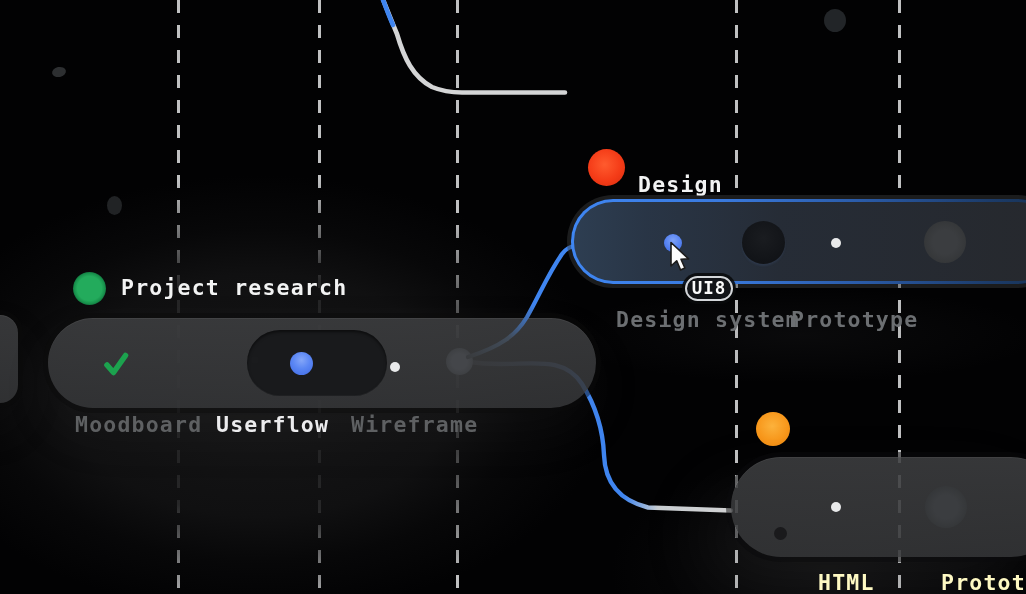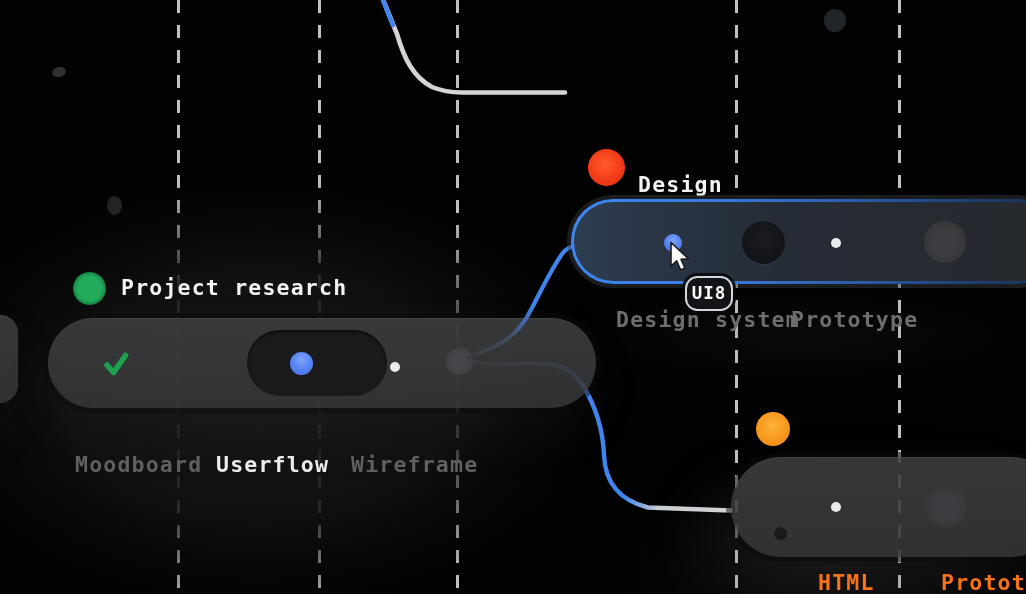--- a/index.html
+++ b/index.html
@@ -69,32 +69,32 @@
   .status-dot{position:absolute;border-radius:50%;}
   .status-green{left:73px;top:272px;width:33px;height:33px;
     background:radial-gradient(circle,#23ab5c 0 52%,#18914c 65%,#0b4a2a 82%,#0c3a22 100%);}
   .status-red{left:588px;top:149px;width:37px;height:37px;
     background:radial-gradient(circle at 45% 42%,#ff5b2e 0%,#f43b17 55%,#e23212 82%,#cf2d10 100%);}
   .status-orange{left:756px;top:412px;width:34px;height:34px;
     background:radial-gradient(circle at 48% 42%,#fcb23c 0%,#f8981c 55%,#ef8a10 85%,#e07f0c 100%);}
 
   .title{position:absolute;color:#f2f3f3;font-size:21.5px;font-weight:700;letter-spacing:1.2px;white-space:nowrap;}
   .steplabel{position:absolute;font-size:21.5px;font-weight:700;letter-spacing:1.2px;white-space:nowrap;}
-  .lbl-research{color:#5e6062;top:452px;}
+  .lbl-research{color:#5e6062;top:412px;}
   .lbl-active{color:#ececee;}
   .lbl-design{color:#6c6f72;top:307px;}
-  .lbl-dev{color:#f97316;top:570px;}
+  .lbl-dev{color:#fef9c3;top:570px;}
 
   .deco{position:absolute;border-radius:50%;}
   .deco1{left:52px;top:67px;width:14px;height:10px;background:#2d2f31;transform:rotate(-12deg);}
   .deco2{left:107px;top:196px;width:15px;height:19px;background:#212325;}
   .deco3{left:824px;top:9px;width:22px;height:23px;background:#222528;}
 
   .tooltip-chip{
-    position:absolute;left:685px;top:276px;width:48px;height:35px;border-radius:12.5px;
+    position:absolute;left:685px;top:276px;width:48px;height:25px;border-radius:12.5px;
     background:#121418;border:2px solid #d4d7da;
     box-shadow:0 0 0 3px rgba(8,9,11,.85);
     color:#fafafa;font-size:17.5px;font-weight:700;letter-spacing:1px;
     display:flex;align-items:center;justify-content:center;line-height:1;
   }
   .cursor{position:absolute;left:669px;top:241px;}
 </style>
 </head>
 <body>
 

